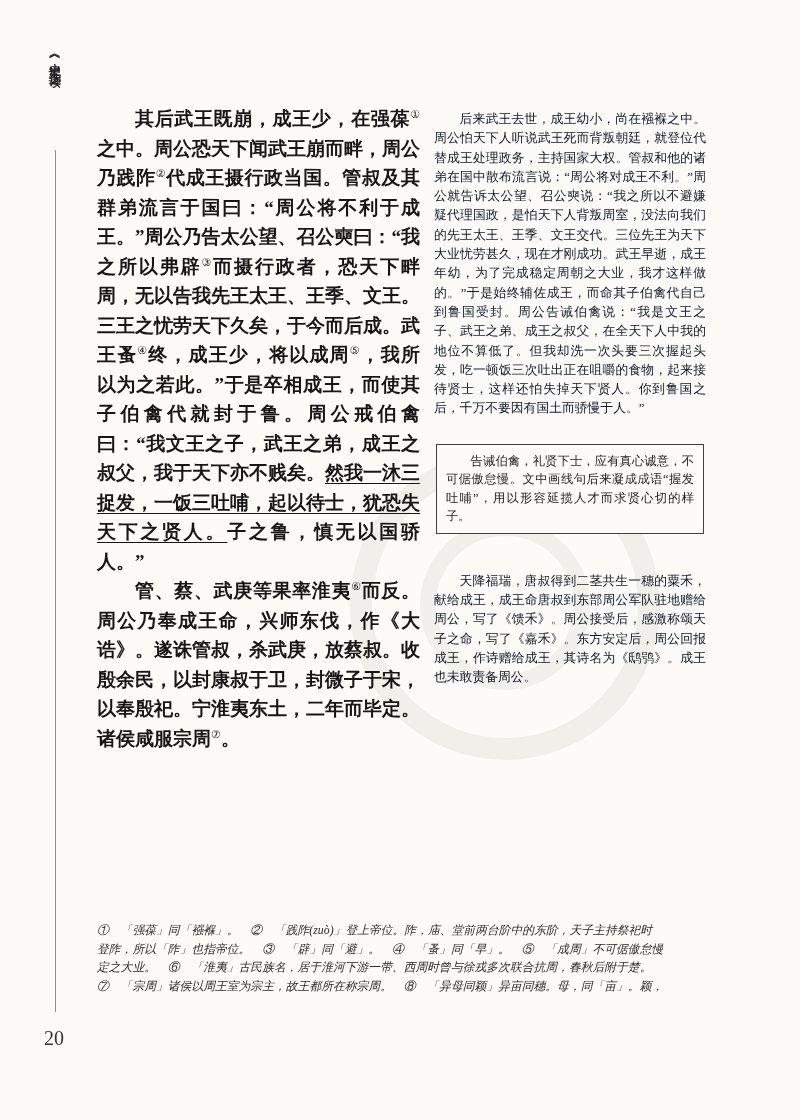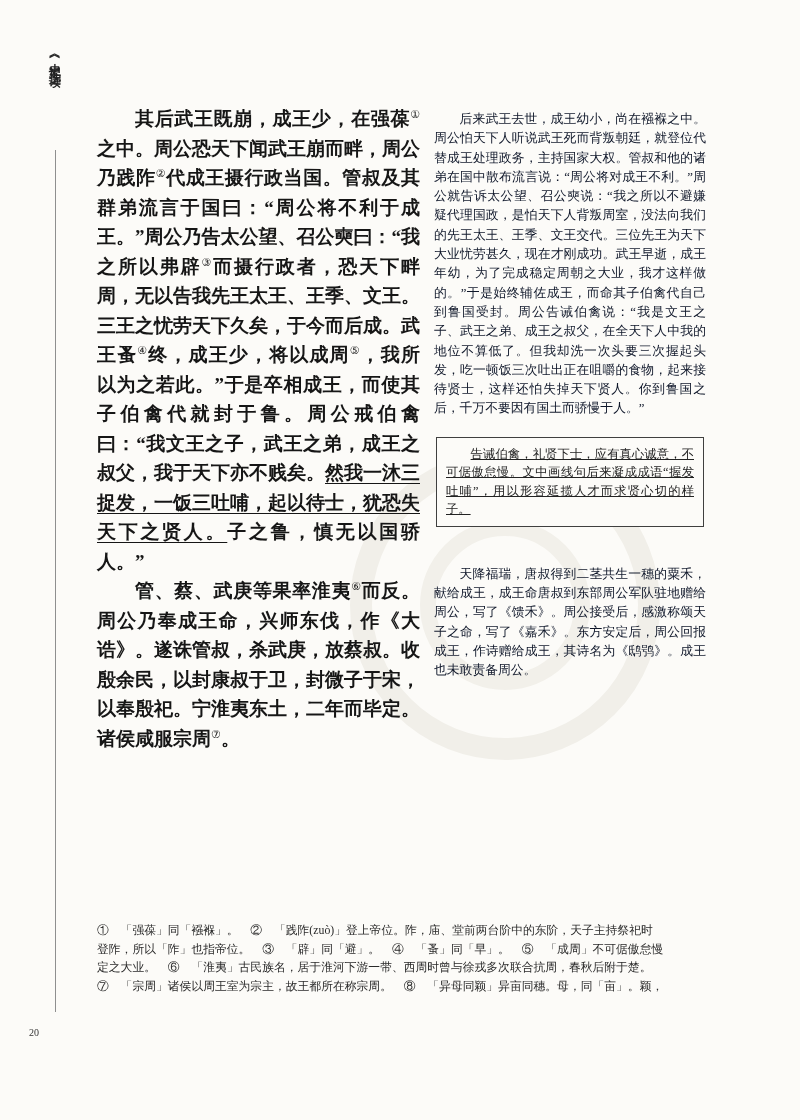--- a/index.html
+++ b/index.html
@@ -37,35 +37,34 @@
   .ul{text-decoration:underline;text-decoration-thickness:1px;text-underline-offset:4px;}
 
   
   .trans-col{position:absolute;left:434px;top:110px;width:272px;}
   .trans-p{
     margin:0;font-size:12.8px;line-height:19.3px;
     text-align:justify;text-indent:2em;color:#0f172a;
   }
   .note-box{
     border:1.5px solid #3f3f3f;
-    margin:18px 2px 15px 2px;
+    margin:25px 2px 15px 2px;
     padding:7px 9px;
     font-size:12.3px;line-height:18.5px;
     text-align:justify;text-indent:2em;color:#222;
     background:#fcfbf8;
-    text-decoration:underline;
   }
   .trans-p-gap{margin-top:38px;}
 
   
   .footnotes{position:absolute;left:97px;top:921px;width:612px;}
-  .fn-line{font-size:11.8px;line-height:18.6px;color:#2a2a2a;text-align:justify;}
+  .fn-line{font-size:11.8px;line-height:18.6px;color:#2a2a2a;text-align:justify;font-style:italic;}
 
   
-  .page-num{position:absolute;left:29px;top:1027px;font-size:10px;color:#333;}
+  .page-num{position:absolute;left:44px;top:1027px;font-size:20px;color:#333;}
 </style>
 </head>
 <body>
 
 <div class="page">
 
   <div class="watermark"></div>
 
   <div class="sidebar-title">《史记》选读</div>
   <div class="sidebar-rule"></div>

